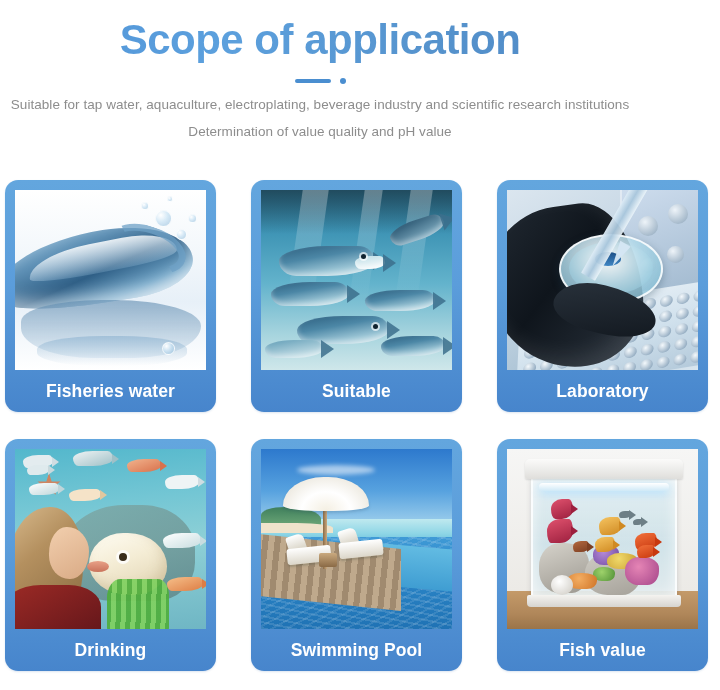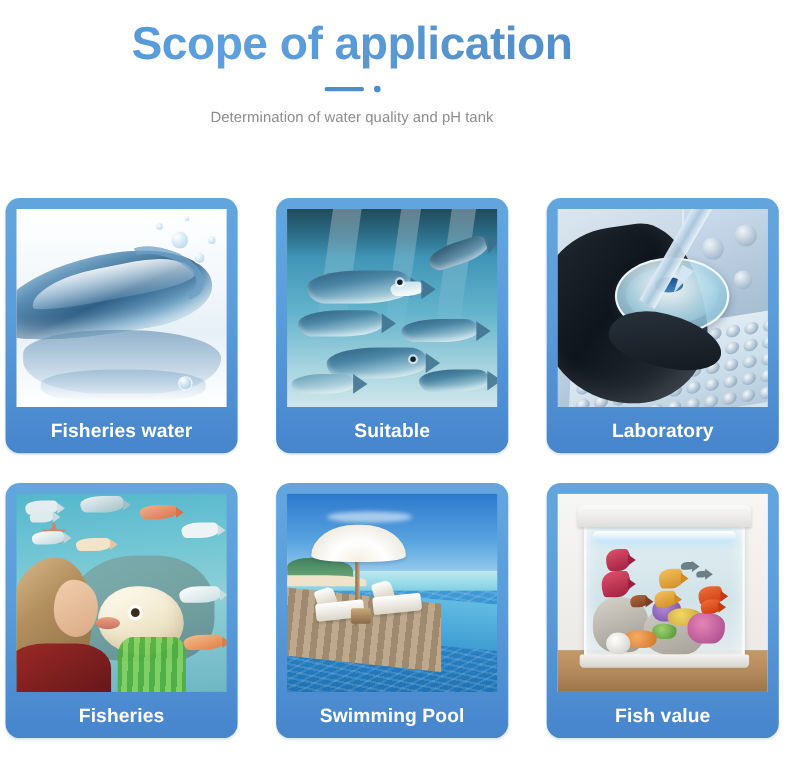--- a/index.html
+++ b/index.html
@@ -434,21 +434,22 @@
 <body>
 
 <div class="header">
   <div class="page-title">Scope of application</div>
 
   <div class="divider">
     <span class="divider-bar"></span>
     <span class="divider-dot"></span>
   </div>
 
-  <div class="subtitle-line second">Determination of water quality and pH tank</div>
+  <div class="subtitle-line">Suitable for tap water, aquaculture, electroplating, beverage industry and scientific research institutions</div>
+  <div class="subtitle-line second">Determination of value quality and pH value</div>
 </div>
 
 <div class="cards-grid">
 
   <div class="card">
     <div class="card-thumb sc-water">
       <span class="wave-main"></span>
       <span class="wave-crest"></span>
       <span class="wave-lip"></span>
       <span class="refl"></span>
@@ -569,21 +570,21 @@
       <span class="woman-hair"></span>
       <span class="woman-face"></span>
       <span class="woman-coat"></span>
       <span class="big-fish"></span>
       <span class="big-lip"></span>
       <span class="big-eye"></span>
       <span class="weed"></span>
       <span class="mini-fish mf7"></span>
       <span class="mini-fish mf8"></span>
     </div>
-    <div class="card-label">Fisheries</div>
+    <div class="card-label">Drinking</div>
   </div>
 
   <div class="card">
     <div class="card-thumb sc-pool">
       <span class="sky"></span>
       <span class="cloud"></span>
       <span class="sea"></span>
       <span class="island"></span>
       <span class="sand"></span>
       <span class="pool-water"></span>

